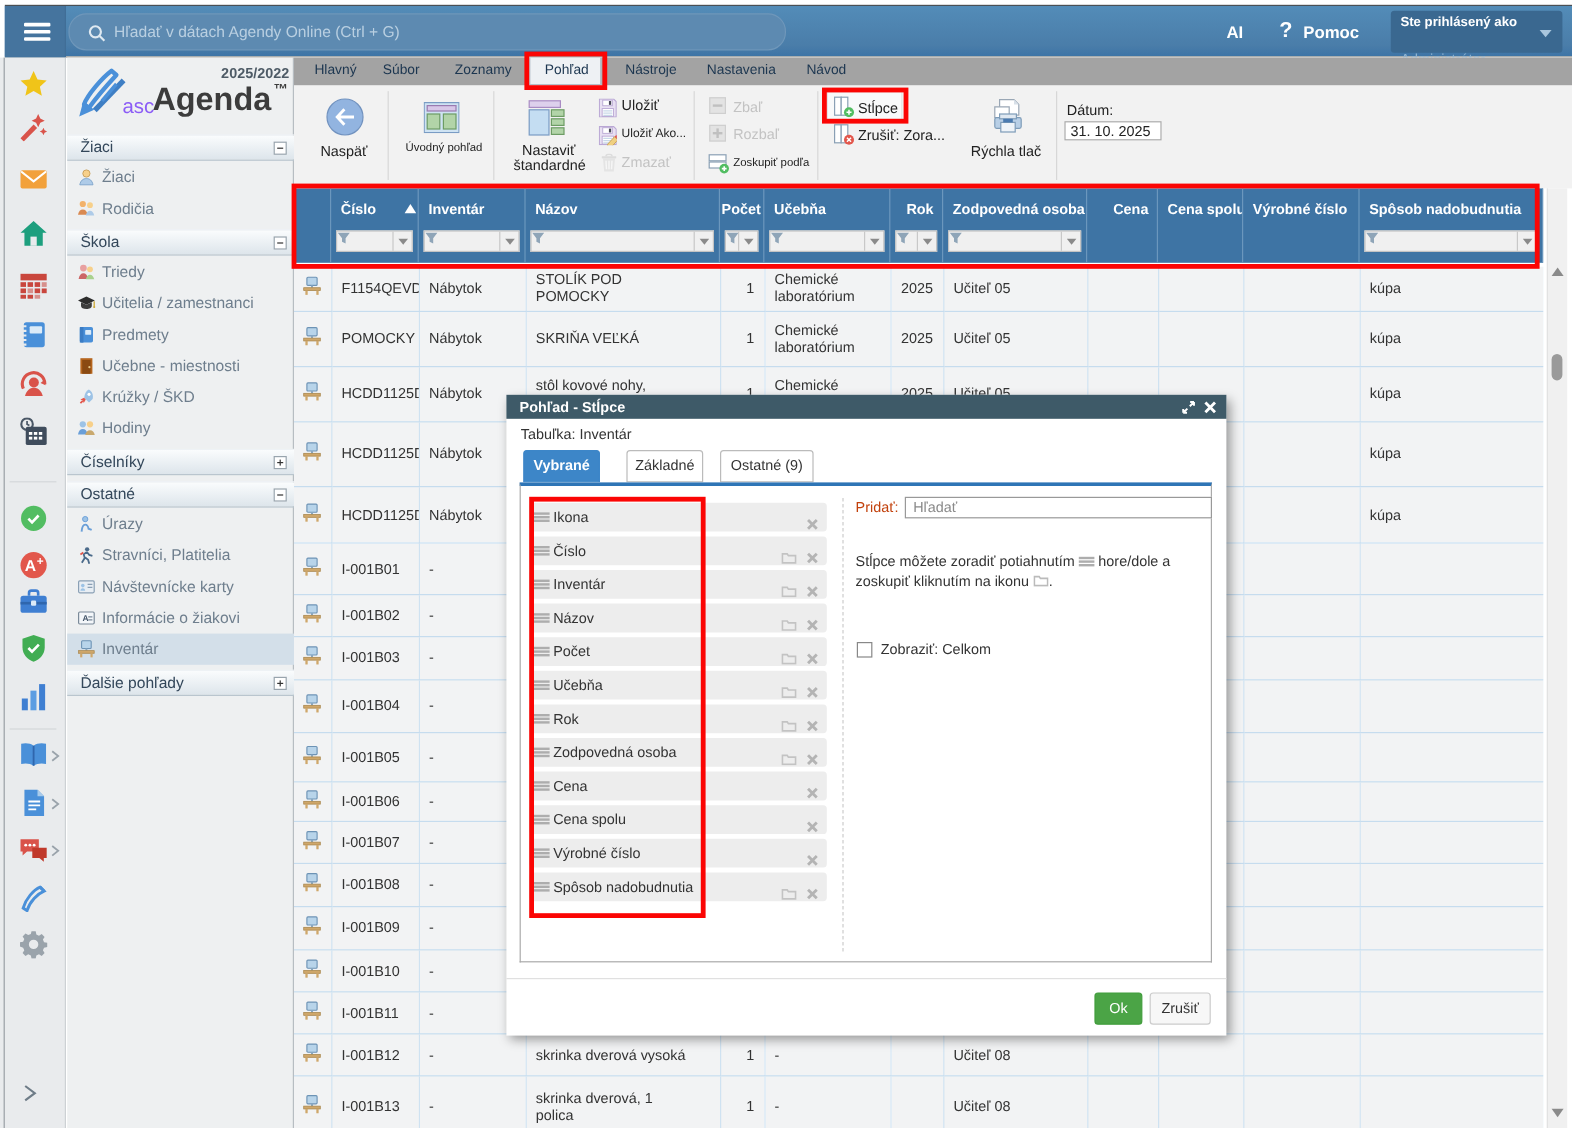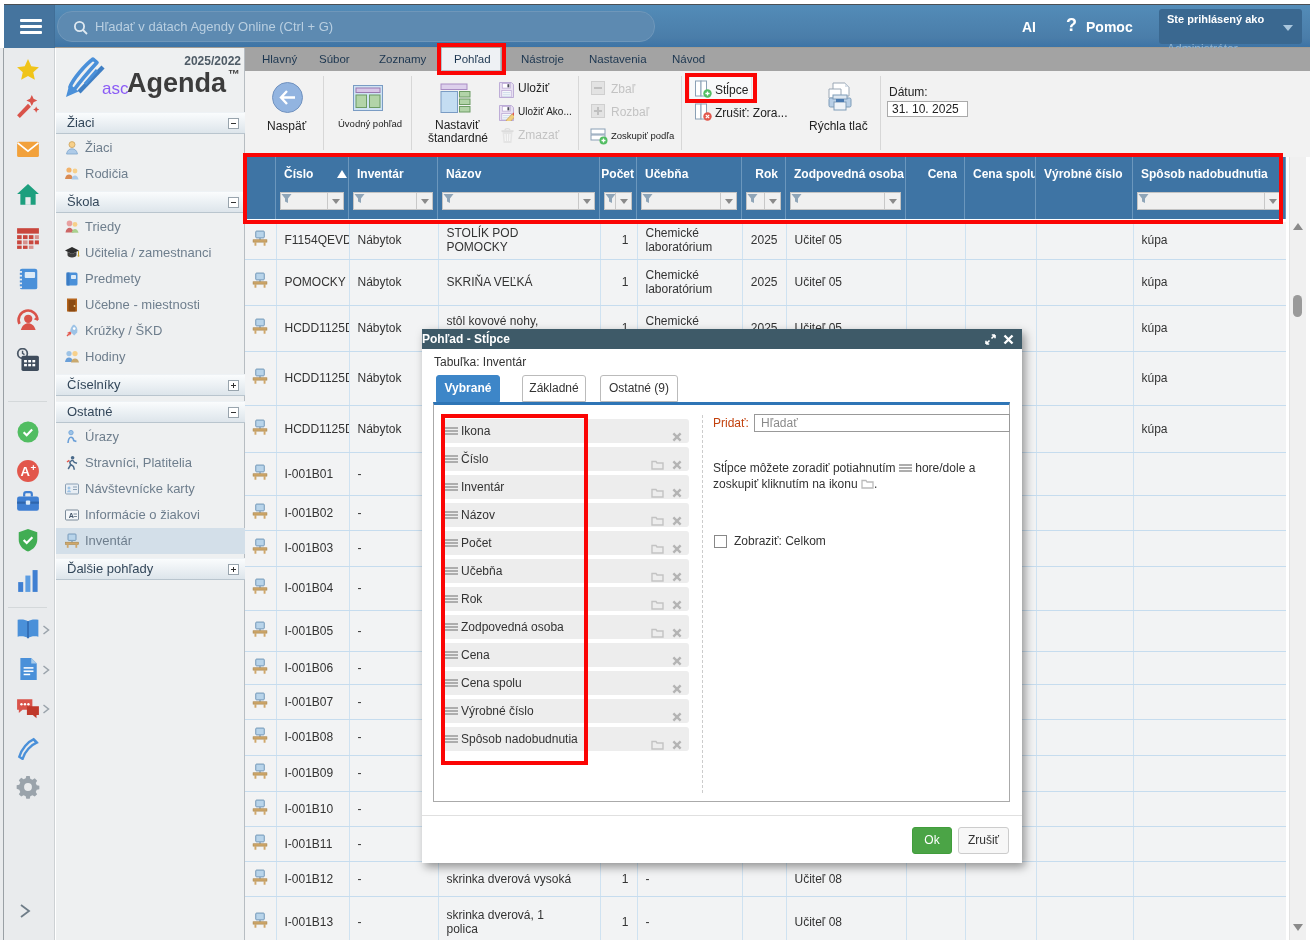--- a/index.html
+++ b/index.html
@@ -53,21 +53,21 @@
 td.wrap { white-space:normal; line-height:14px; padding-top:0; padding-bottom:0; }
 td.num { text-align:right; }
 td.icn { padding:0; text-align:center; }
 #sbar { position:absolute; left:1289px; top:157px; width:17px; height:783px; background:#f0f0f0; border-left:1px solid #e2e2e2; }
 #sbar .up { position:absolute; left:3px; top:66px; width:0; height:0; border-left:5px solid transparent; border-right:5px solid transparent; border-bottom:7px solid #8a8a8a; }
 #sbar .dn { position:absolute; left:3px; top:767px; width:0; height:0; border-left:5px solid transparent; border-right:5px solid transparent; border-top:7px solid #8a8a8a; }
 #sbar .th { position:absolute; left:3px; top:138px; width:9px; height:22px; background:#9a9a9a; border-radius:5px; }
 #dlg { position:absolute; left:422px; top:329px; width:600px; height:534px; background:#fff;
   box-shadow:3px 4px 9px rgba(0,0,0,.4); z-index:10; }
 #dlgtit { position:absolute; left:0; top:0; width:600px; height:20px; background:#3e5a68; color:#fff;
-  font-size:12px; font-weight:bold; line-height:20px; padding-left:0; }
+  font-size:12px; font-weight:bold; line-height:20px; padding-left:11px; }
 #dlg .tab { position:absolute; top:46px; height:27px; background:#fff; border:1px solid #bbb; font-size:12px;
   color:#333; text-align:center; line-height:25px; border-radius:3px 3px 0 0; }
 #dlg .tab.act { background:#3d86c8; border-color:#3d86c8; color:#fff; font-weight:bold; }
 #panel { position:absolute; left:11px; top:73px; width:577px; height:400px; background:#fff;
   border:1px solid #aaa; border-top:3px solid #2e75b6; }
 .lrow { position:absolute; left:7px; width:248px; height:24px; background:#ededed; border-radius:3px;
   font-size:12px; color:#333; line-height:24px; }
 .lrow .lb { margin-left:20px; }
 .hbg { display:inline-block; width:13px; height:9px; }
 .hbg i { display:block; height:2px; background:#adadad; margin-bottom:1px; }

